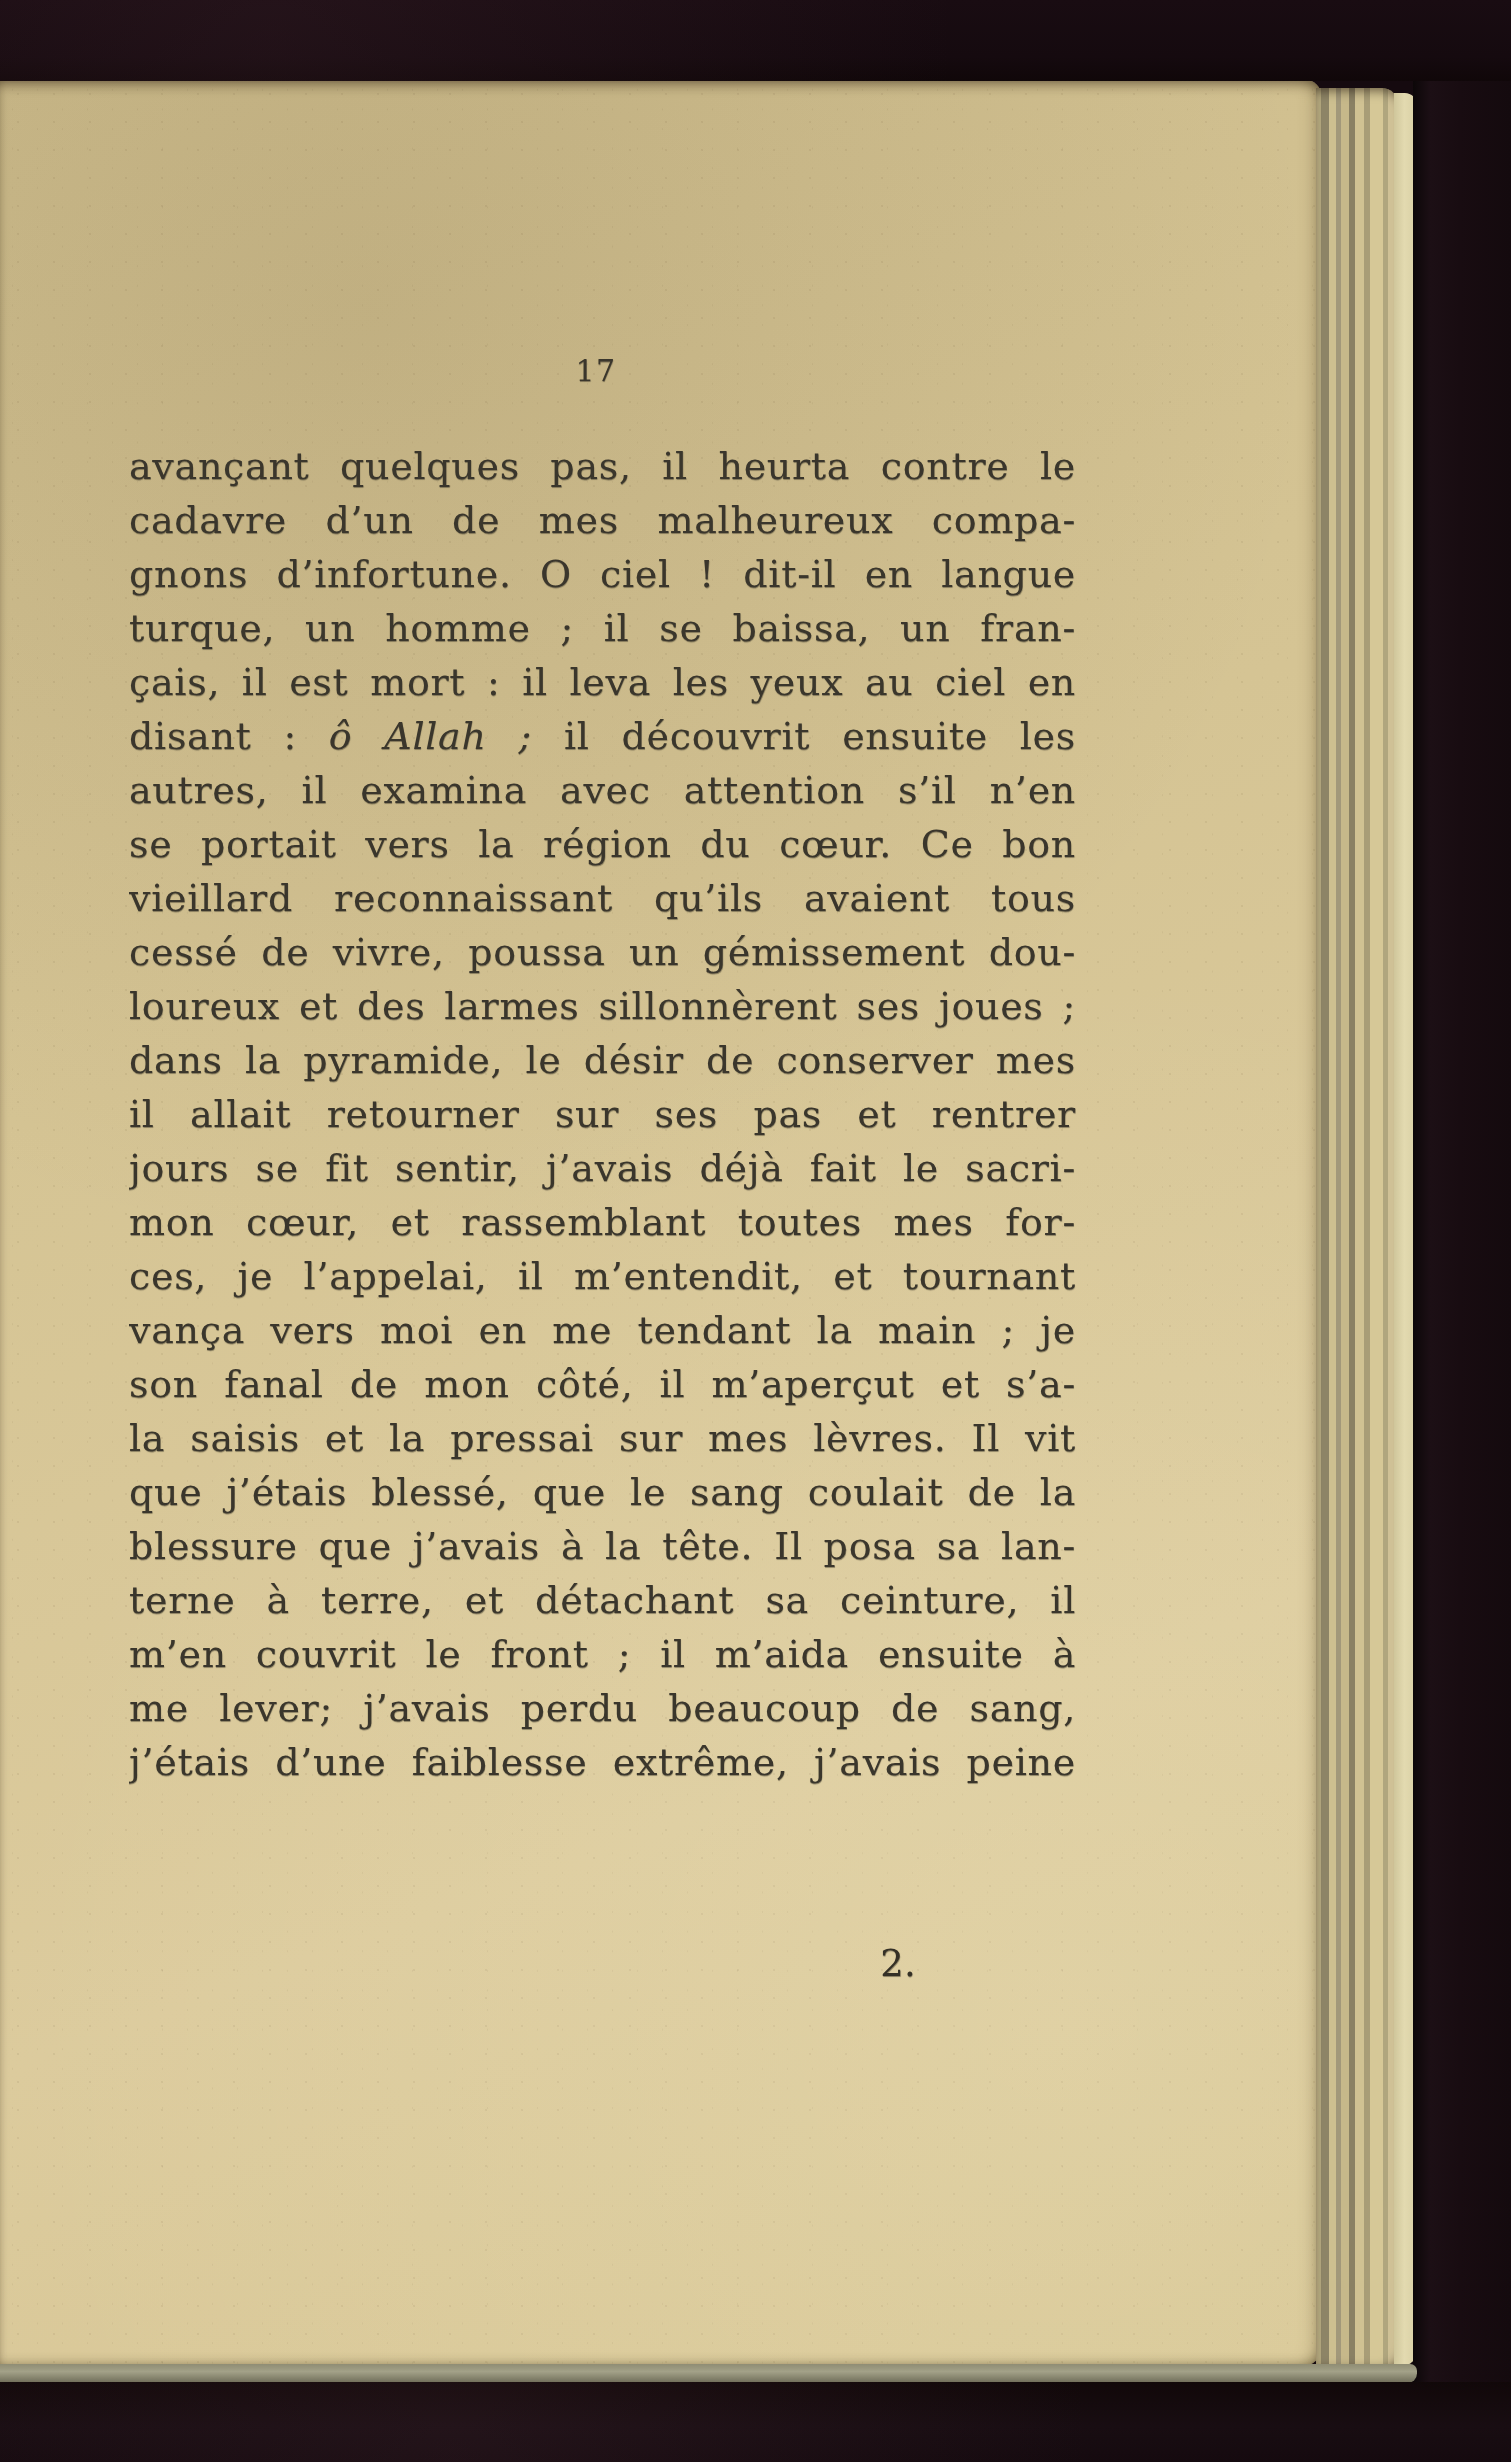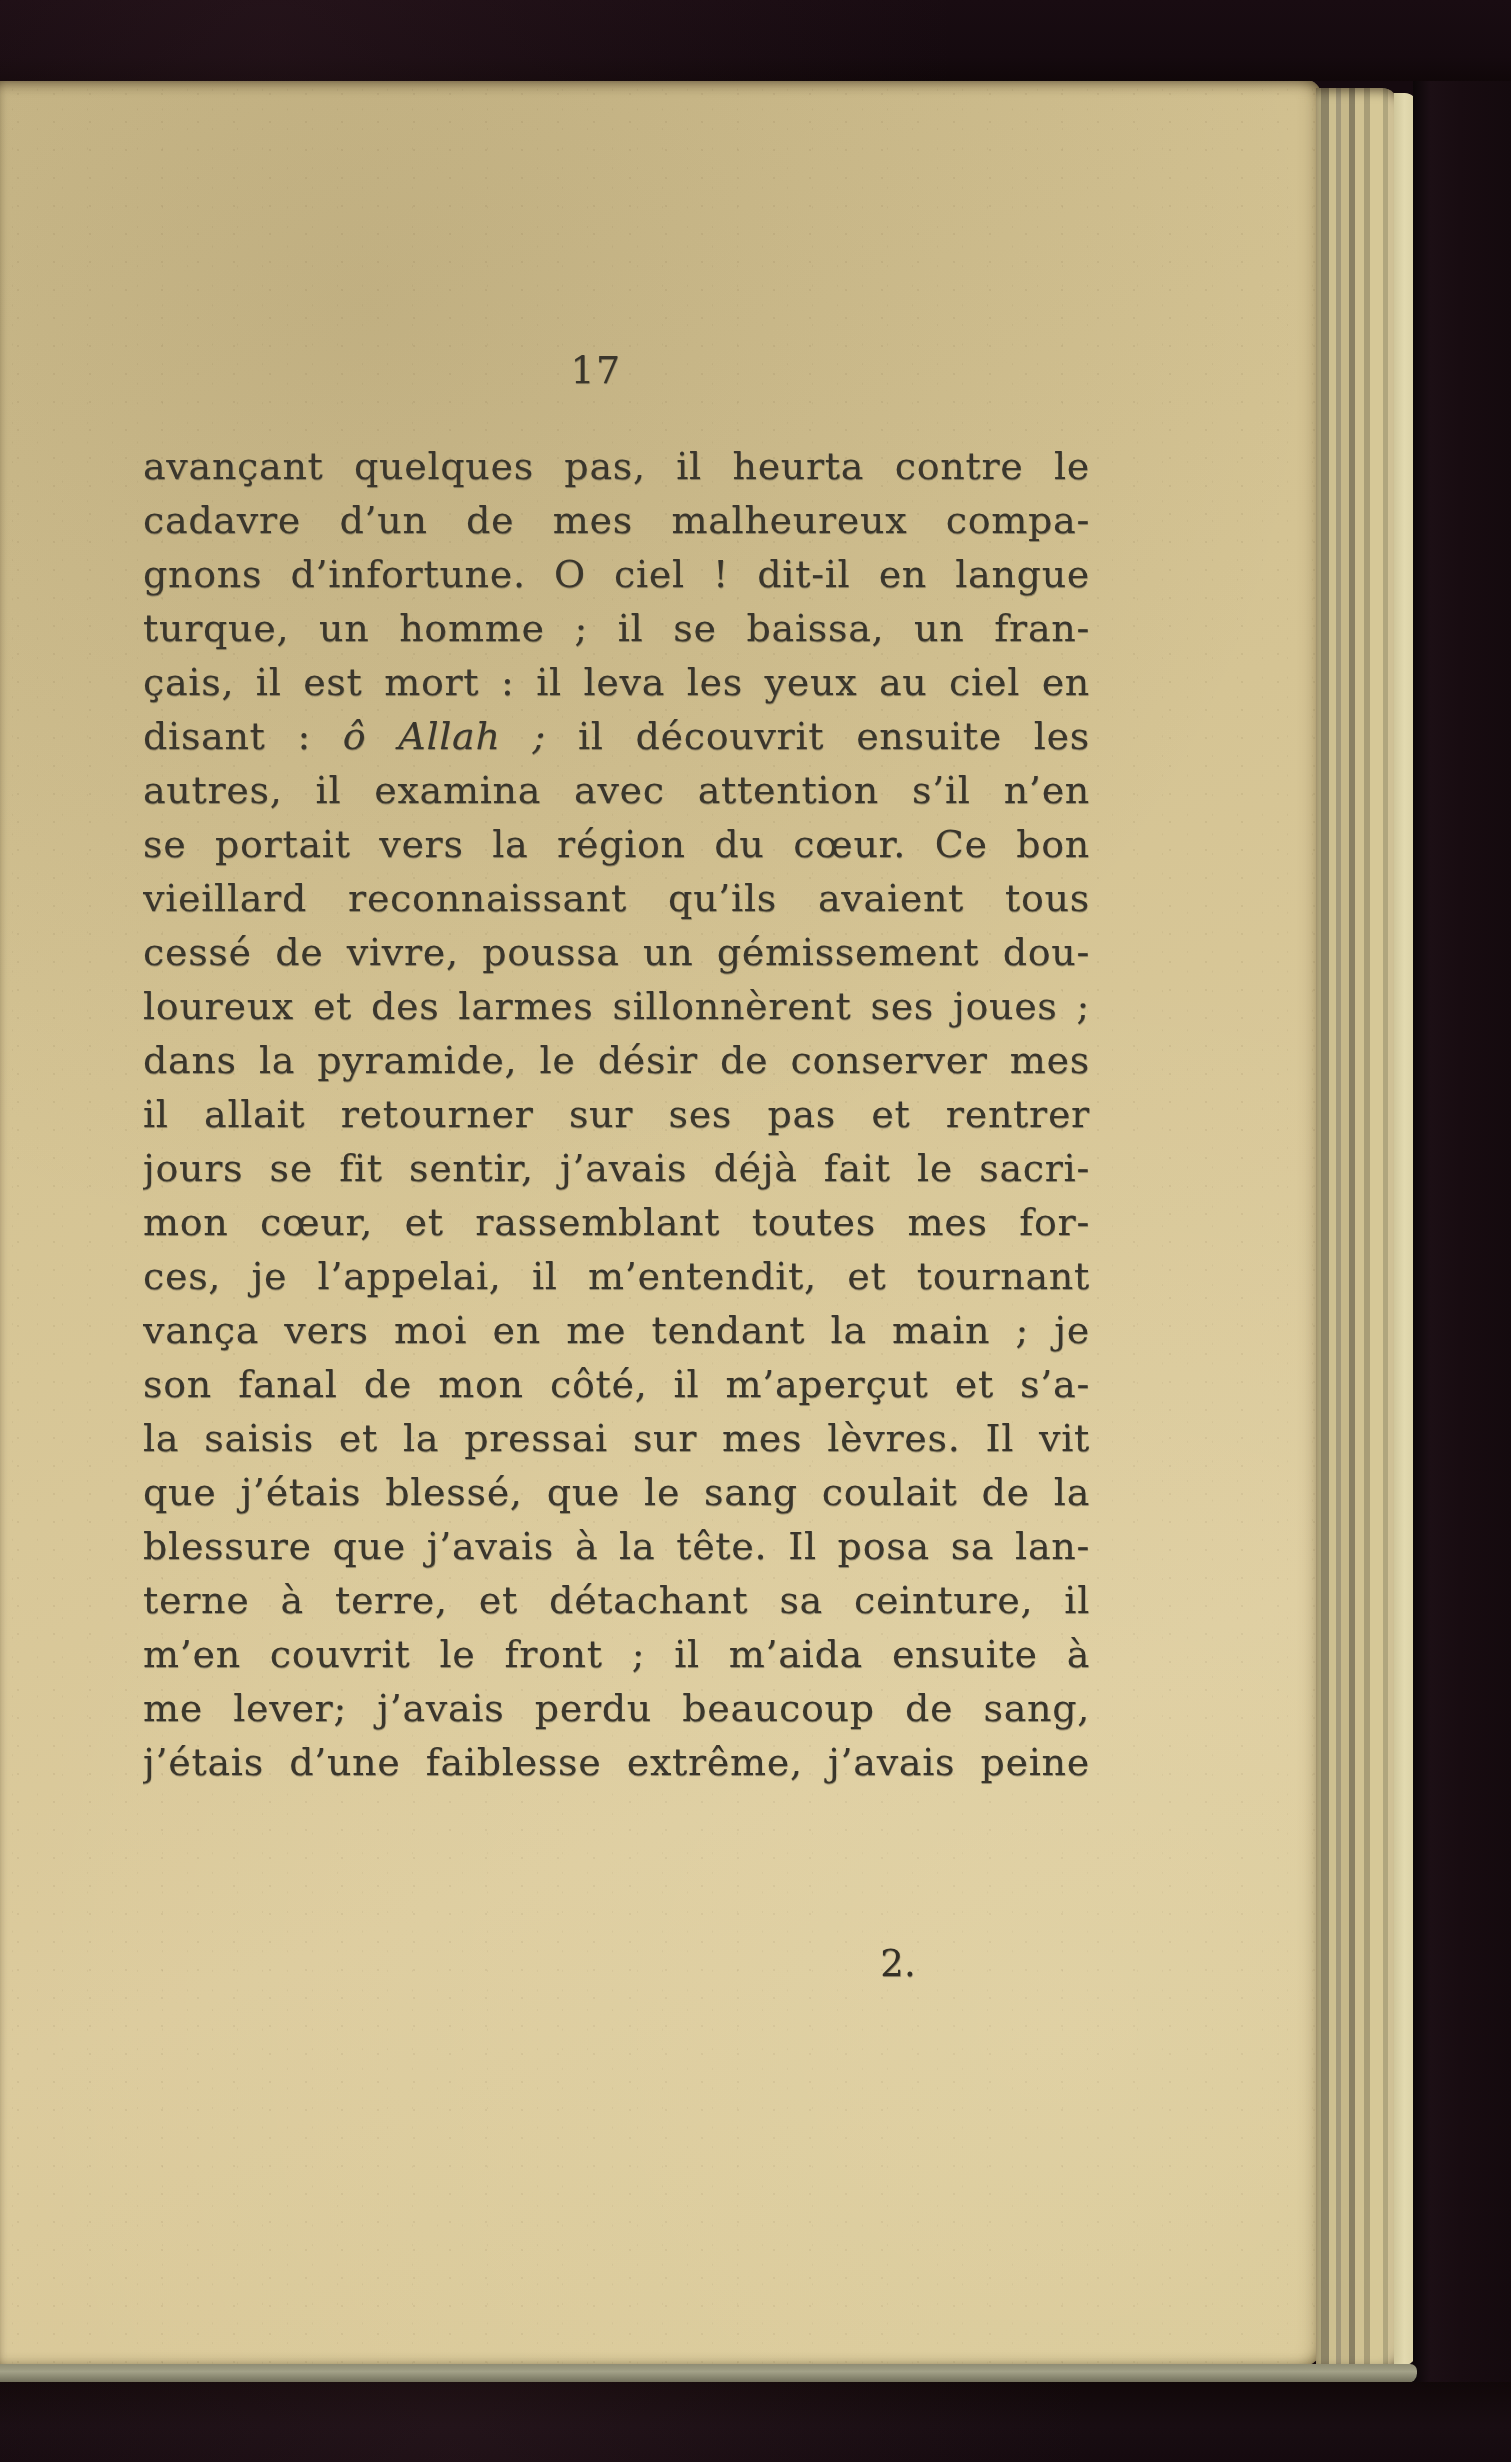--- a/index.html
+++ b/index.html
@@ -21,26 +21,26 @@
       radial-gradient(rgba(96,80,48,.08) 0.7px, transparent 1px),
       linear-gradient(160deg,#cdbc8c 0%,#d5c494 38%,#dccb9d 72%,#d7c694 100%);
     background-size:100% 100%,100% 100%,36px 28px,25px 19.6px,100% 100%;
     box-shadow:
       inset 0 8.1px 13.5px -6.1px rgba(35,20,8,.6),
       inset -11px 0 17.6px -8.1px rgba(90,75,40,.55),
       inset 0 -6.8px 11px -6.1px rgba(60,50,25,.45);
   }
   .page-number{
     position:absolute;left:596px;top:270px;transform:translateX(-50%);
-    font-size:38px;line-height:41px;color:#3a362c;
+    font-size:30px;line-height:41px;color:#3a362c;
     letter-spacing:1.4px;
     text-shadow:0.3px 0.5px 0.7px rgba(56,50,38,.5);
   }
   .text-block{
-    position:absolute;left:143px;top:359px;width:947px;
+    position:absolute;left:129px;top:359px;width:947px;
     color:#3a362c;
     font-size:38px;letter-spacing:0.7px;
     text-shadow:0.3px 0.5px 0.7px rgba(56,50,38,.45);
   }
   .tline{
     height:54px;line-height:54px;
     text-align:justify;overflow:hidden;white-space:normal;
   }
   .tline::after{content:"";display:inline-block;width:100%;}
   .tline .it{font-style:italic;}

